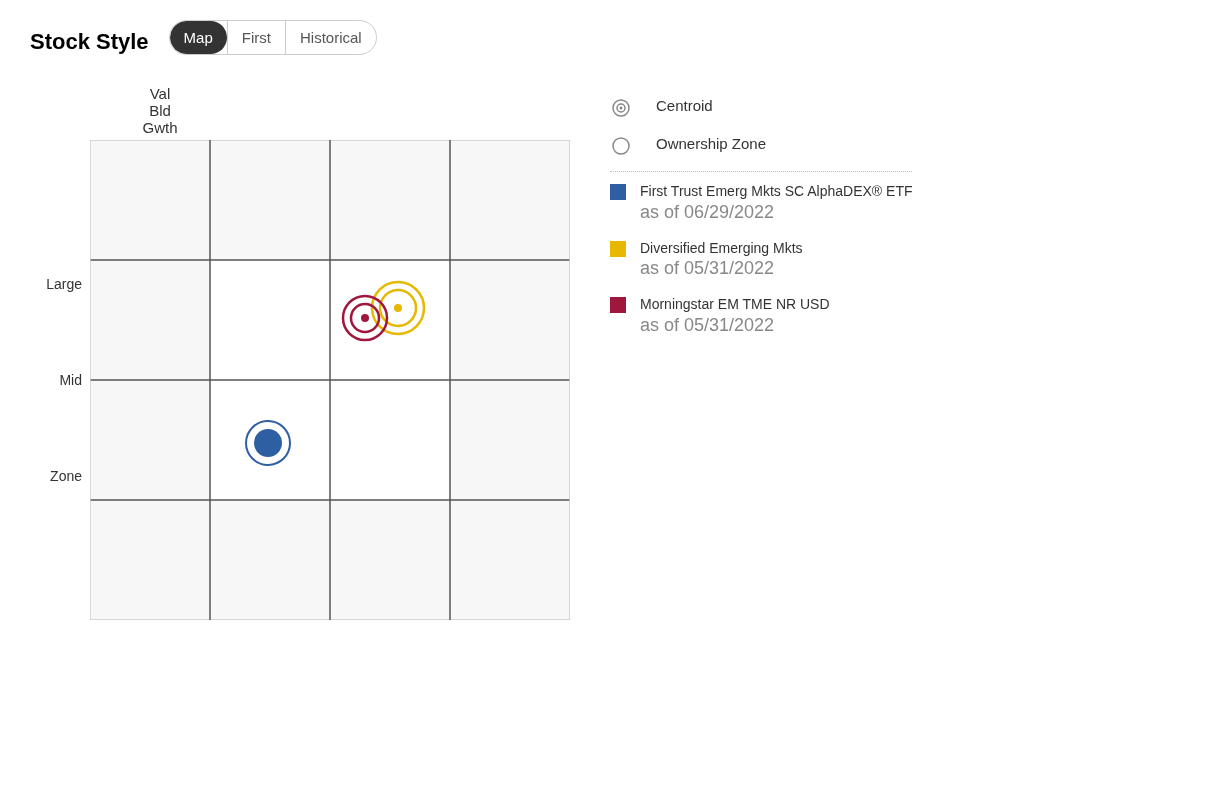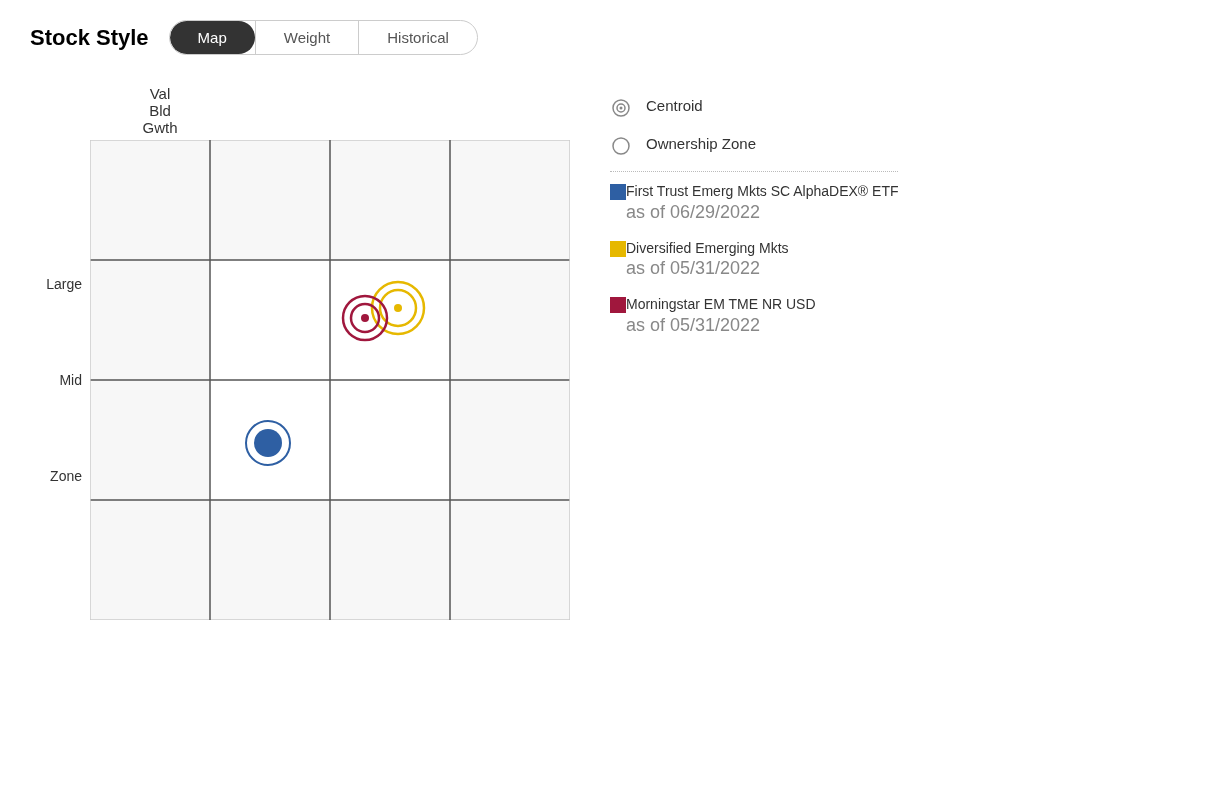--- a/index.html
+++ b/index.html
@@ -7,37 +7,37 @@
       font-family: 'Arial', sans-serif;
       background: #fff;
       width: 1230px;
       min-height: 802px;
       padding: 20px 30px;
     }
 
     
     .header {
       display: flex;
-      align-items: center;
+      align-items: flex-end;
       gap: 20px;
       margin-bottom: 30px;
     }
     .stock-style-title {
       font-size: 22px;
       font-weight: 700;
       white-space: nowrap;
     }
     .tab-group {
       display: flex;
       border: 1.5px solid #ccc;
       border-radius: 30px;
       overflow: hidden;
     }
     .tab {
-      padding: 8px 28px;
+      padding: 8px 14px;
       font-size: 15px;
       cursor: pointer;
       background: transparent;
       border: none;
       color: #555;
       font-family: inherit;
     }
     .tab.active {
       background: #333;
       color: #fff;
@@ -109,40 +109,41 @@
       width: 100%; height: 100%;
     }
 
     
     .legend {
       padding-top: 10px;
     }
     .legend-icon-row {
       display: flex;
       align-items: flex-start;
-      gap: 14px;
+      gap: 24px;
       margin-bottom: 10px;
     }
     .legend-icon {
       flex-shrink: 0;
       margin-top: 2px;
     }
     .legend-text {
       font-size: 15px;
       color: #333;
       line-height: 1.4;
     }
     .legend-divider {
       border: none;
       border-top: 1.5px dotted #bbb;
       margin: 10px 0;
     }
     .legend-fund-row {
       display: flex;
       align-items: flex-start;
+      gap: 14px;
       margin-bottom: 16px;
     }
     .legend-fund-square {
       width: 16px;
       height: 16px;
       flex-shrink: 0;
       margin-top: 2px;
     }
     .legend-fund-text {
       font-size: 14px;
@@ -154,21 +155,21 @@
       color: #888;
     }
   </style>
 </head>
 <body>
 
 <div class="header">
   <span class="stock-style-title">Stock Style</span>
   <div class="tab-group">
     <button class="tab active">Map</button>
-    <button class="tab">Weight</button>
+    <button class="tab">First</button>
     <button class="tab">Historical</button>
   </div>
 </div>
 
 <div class="main-content">
 
   <div class="chart-area">
 
     <div class="col-labels">
       <div class="col-label">Val</div>

